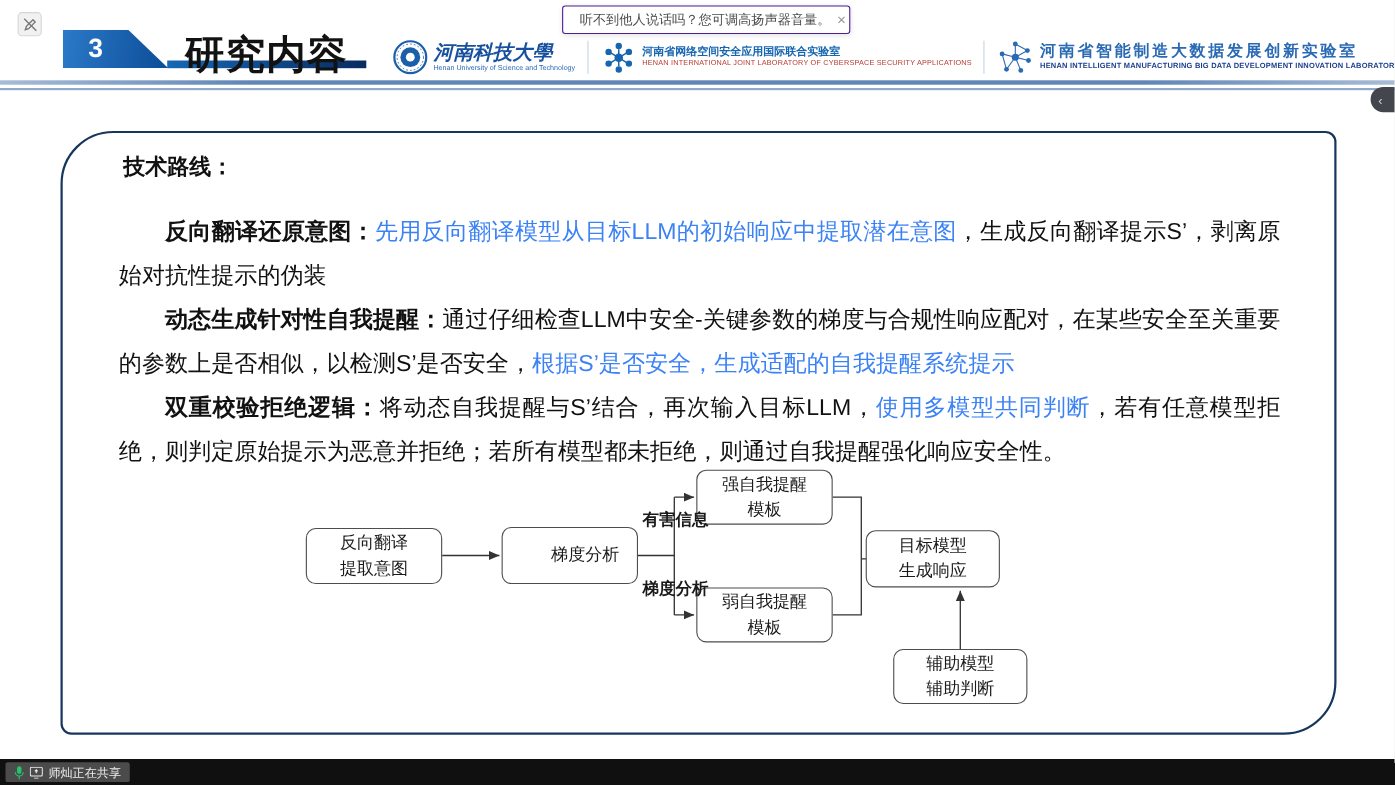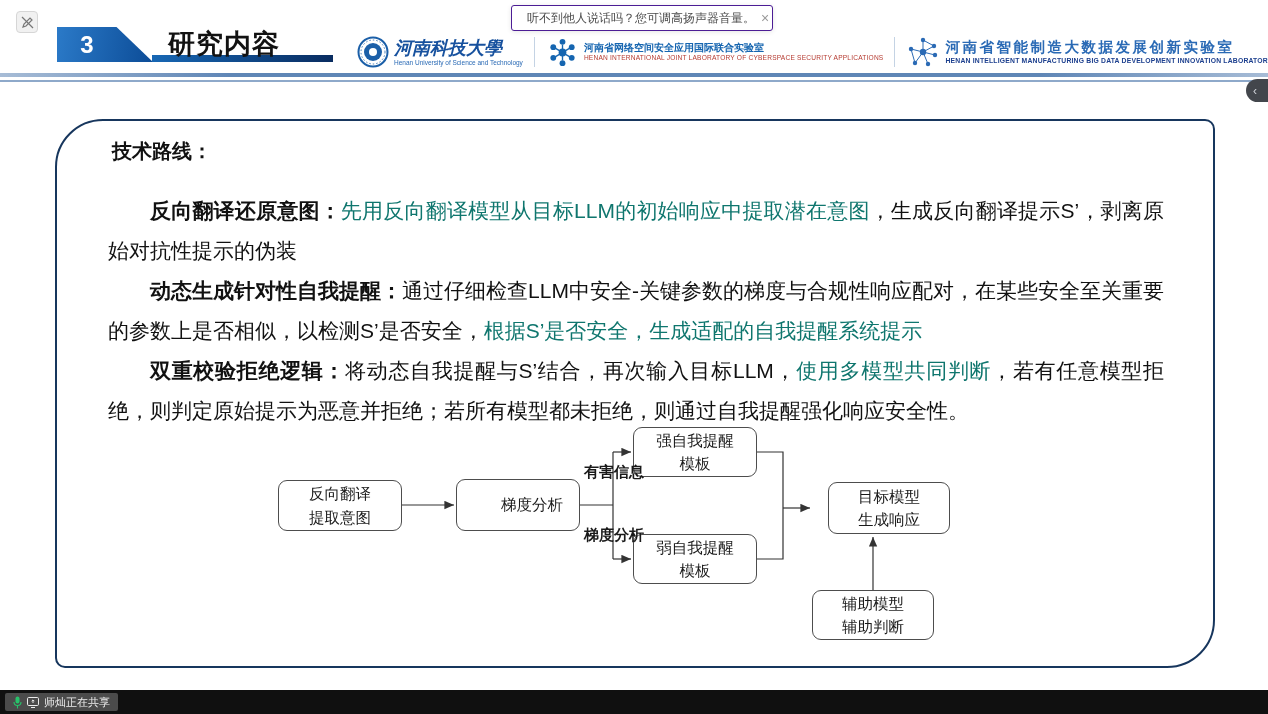--- a/index.html
+++ b/index.html
@@ -17,21 +17,21 @@
            display:flex; align-items:center; padding:0 9px; gap:6px; font-size:12px; color:#4c4c4c; white-space:nowrap; }
   .toast-close { margin-left:auto; color:#9a9a9a; font-size:14px; line-height:1; cursor:default; }
 
   
   .slide-num-shape { position:absolute; left:57px; top:27px; width:96px; height:35px;
             background:linear-gradient(100deg,#2b7ac8,#0c4c97); clip-path:polygon(0 0,62% 0,100% 100%,0 100%); }
   .slide-num { position:absolute; left:57px; top:27px; width:60px; height:35px; line-height:35px;
             text-align:center; color:#fff; font-size:24px; font-weight:700; }
   .title-bar { position:absolute; left:152px; top:55px; width:181px; height:7px;
             background:linear-gradient(90deg,#1767b4,#092c60); }
-  .page-title { position:absolute; left:168px; top:26px; font-size:27px; font-weight:700; color:#121212; letter-spacing:1px; }
+  .page-title { position:absolute; left:168px; top:26px; font-size:36px; font-weight:700; color:#121212; letter-spacing:1px; }
 
   
   .logos { position:absolute; left:357px; top:31px; height:42px; display:flex; align-items:center; }
   .logo { display:flex; align-items:center; gap:5px; }
   .logo-text { display:flex; flex-direction:column; line-height:1.18; }
   .l1-name { font-family:"Liberation Serif","DejaVu Serif",serif; font-style:italic; font-weight:700; font-size:18px; color:#17519e; white-space:nowrap; }
   .l1-sub  { font-size:6.5px; color:#2a6ab5; white-space:nowrap; }
   .l2-name { font-size:10px; font-weight:800; color:#1565b0; white-space:nowrap; }
   .l2-sub  { font-size:6.6px; color:#b53a30; letter-spacing:.2px; white-space:nowrap; }
   .l3-name { font-size:14.5px; font-weight:800; color:#2a6ab5; letter-spacing:2.5px; white-space:nowrap; }
@@ -49,21 +49,21 @@
                   justify-content:center; font-size:12px; padding-right:4px; }
 
   
   .content-box { position:absolute; left:55px; top:119px; width:1160px; height:549px; background:#fff;
                  border:2px solid #17365d; border-radius:48px 10px 48px 10px; }
   .section-title { position:absolute; left:112px; top:138px; font-size:20px; font-weight:800; color:#111;font-family:Liberation Serif, serif; }
   .body-text { position:absolute; left:108px; top:191px; width:1056px; font-size:21px; line-height:40px;
                color:#111; text-align:justify; }
   .para { margin:0; text-indent:42px; }
   .lead { font-weight:800; }
-  .red  { color:#0f766e; }
+  .red  { color:#3b82f6; }
 
   
   .flow { position:absolute; left:270px; top:418px; width:690px; height:235px; }
   .fc-svg { position:absolute; left:0; top:0; }
   .fc-node { position:absolute; background:#fff; border:1.2px solid #4d4d4d; border-radius:9px;
              display:flex; align-items:center; justify-content:center; text-align:center;
              font-family:"Liberation Serif","DejaVu Serif",serif; font-size:15.5px; line-height:1.5;
              color:#1a1a1a; white-space:pre-line; }
   .fc-label { position:absolute; font-family:"Liberation Serif","DejaVu Serif",serif; font-size:15px;
               font-weight:700; color:#1a1a1a; white-space:nowrap; }
@@ -197,21 +197,21 @@
       <line x1="513" y1="90" x2="540" y2="90" stroke="#333" stroke-width="1.2" marker-end="url(#arr)"></line>
       <line x1="603" y1="172" x2="603" y2="119" stroke="#333" stroke-width="1.2" marker-end="url(#arr)"></line>
     </svg>
     <div class="fc-node" style="left:8px;top:62px;width:124px;height:51px;">反向翻译
 提取意图</div>
     <div class="fc-node" style="left:186px;top:61px;width:124px;height:52px;padding-left:28px;">梯度分析</div>
     <div class="fc-node" style="left:363px;top:9px;width:124px;height:50px;">强自我提醒
 模板</div>
     <div class="fc-node" style="left:363px;top:116px;width:124px;height:50px;">弱自我提醒
 模板</div>
-    <div class="fc-node" style="left:558px;top:64px;width:122px;height:52px;">目标模型
+    <div class="fc-node" style="left:517px;top:64px;width:122px;height:52px;">目标模型
 生成响应</div>
     <div class="fc-node" style="left:542px;top:172px;width:122px;height:50px;">辅助模型
 辅助判断</div>
     <div class="fc-label" style="left:314px;top:45px;">有害信息</div>
     <div class="fc-label" style="left:314px;top:108px;">梯度分析</div>
   </div>
 
   <div class="bottom-bar">
     <div class="share-badge">
       <svg width="9" height="13" viewBox="0 0 9 13">

